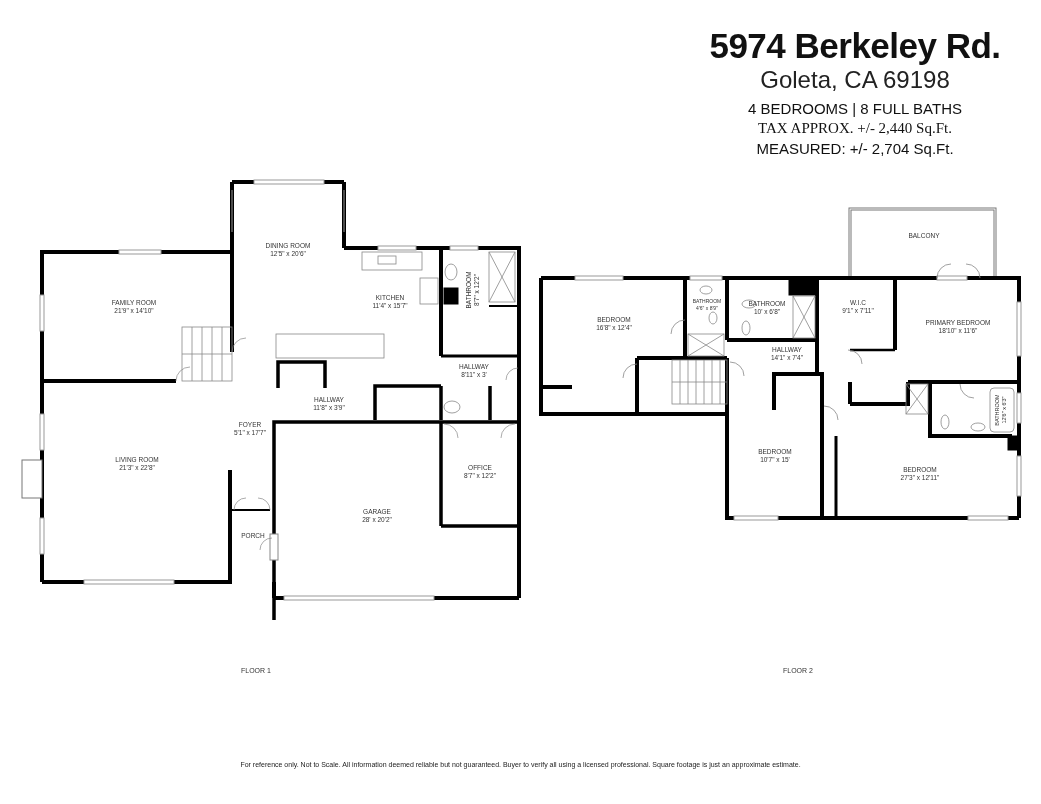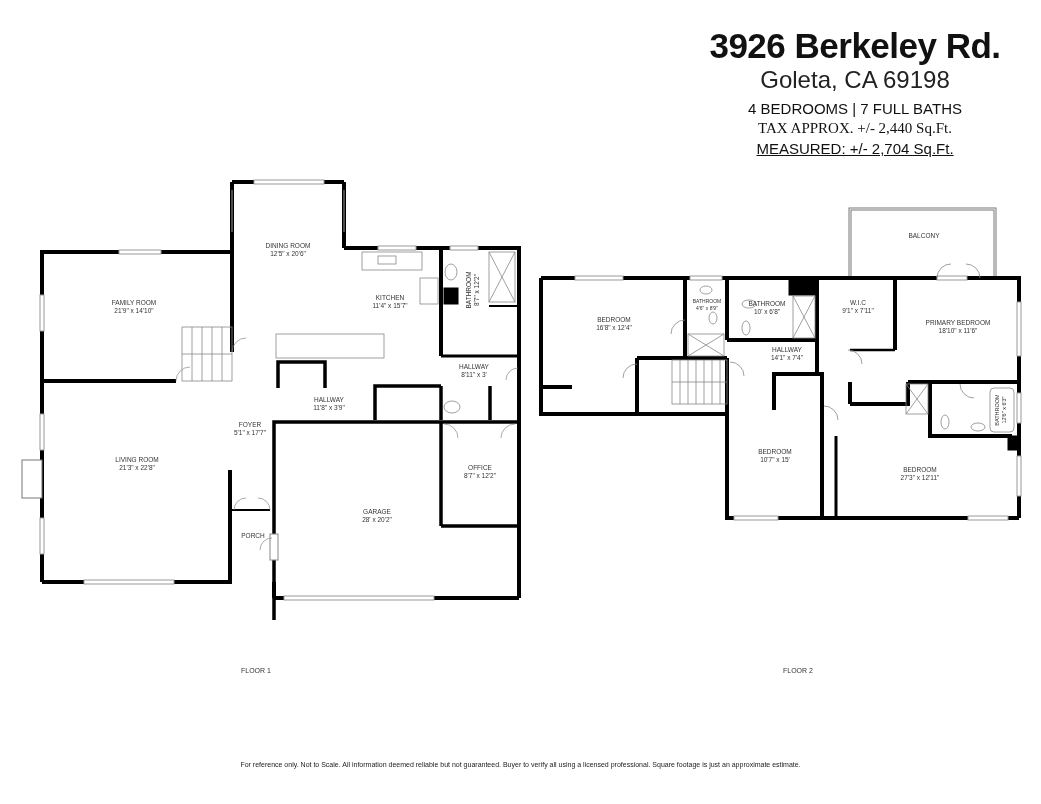--- a/index.html
+++ b/index.html
@@ -3,33 +3,33 @@
 <meta charset="utf-8">
 <style>
   html, body { margin: 0; padding: 0; background: #ffffff; }
   body { width: 1041px; height: 804px; position: relative; overflow: hidden; font-family: "Liberation Sans", "DejaVu Sans", sans-serif; color: #111; }
   .header { position: absolute; right: 0; top: 24px; width: 440px; text-align: center; }
   .header .title { position: absolute; left: 254px; top: 2px; transform: translateX(-50%); white-space: nowrap; font-weight: bold; font-size: 35px; letter-spacing: -0.5px; color: #111; }
   .header .city { position: absolute; left: 254px; top: 42px; transform: translateX(-50%); white-space: nowrap; font-size: 24px; color: #222; }
   .header .line { position: absolute; left: 254px; transform: translateX(-50%); white-space: nowrap; font-size: 15px; color: #111; }
   .header .l1 { top: 76px; }
   .header .l2 { top: 96px; font-family: Liberation Serif, serif; }
-  .header .l3 { top: 116px; text-decoration: underline; }
+  .header .l3 { top: 116px; }
   svg.plan { position: absolute; left: 0; top: 0; }
   .room-label { font-family: "Liberation Sans", sans-serif; font-size: 6.5px; fill: #333; text-anchor: middle; }
   .floor-label { position: absolute; font-size: 7px; color: #333; }
   .disclaimer { position: absolute; left: 0; width: 1041px; top: 761px; text-align: center; font-size: 7px; color: #222; }
 </style>
 </head>
 <body>
 
 <div class="header">
-  <div class="title">3926 Berkeley Rd.</div>
+  <div class="title">5974 Berkeley Rd.</div>
   <div class="city">Goleta, CA 69198</div>
-  <div class="line l1">4 BEDROOMS | 7 FULL BATHS</div>
+  <div class="line l1">4 BEDROOMS | 8 FULL BATHS</div>
   <div class="line l2">TAX APPROX. +/- 2,440 Sq.Ft.</div>
   <div class="line l3">MEASURED:  +/- 2,704 Sq.Ft.</div>
 </div>
 
 <svg class="plan" width="1041" height="804" viewBox="0 0 1041 804">
   <g fill="none" stroke="#000">
 
     <g stroke-width="4">
       <polyline points="42,582 42,252 232,252"></polyline>
       <polyline points="232,182 232,352"></polyline>

